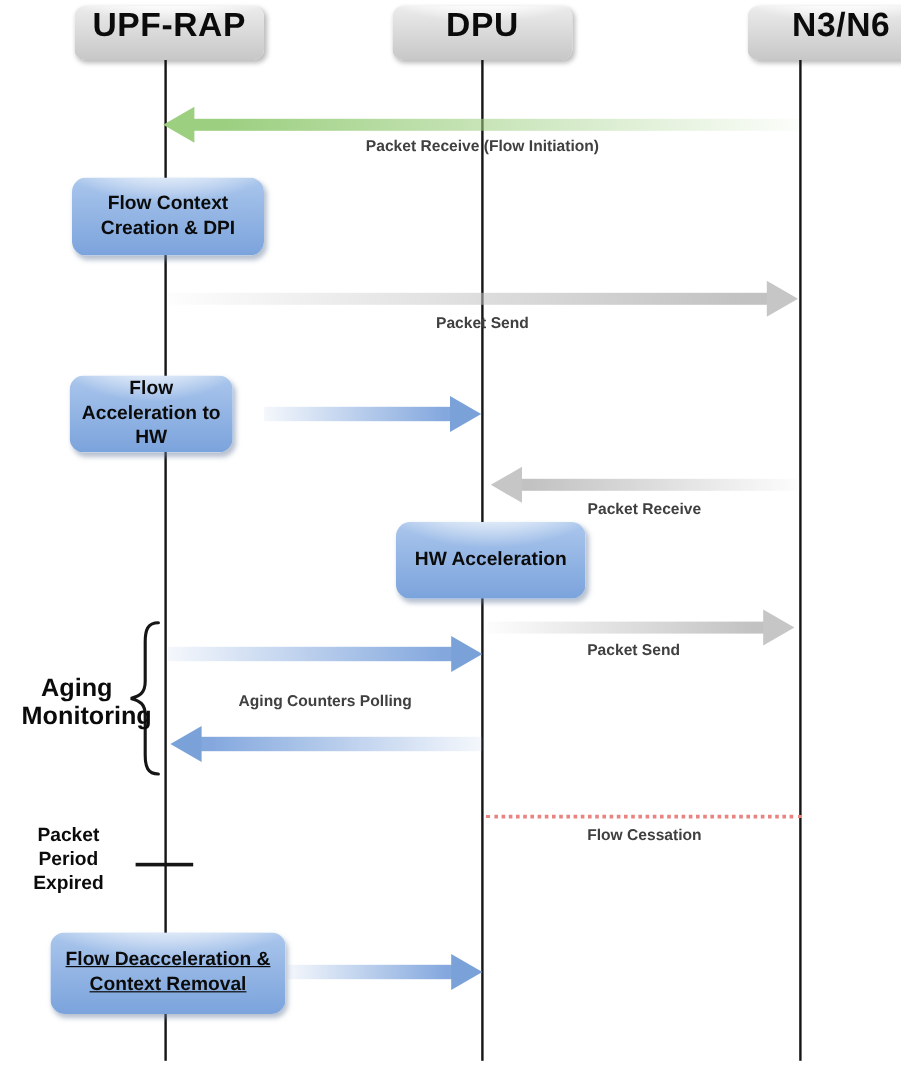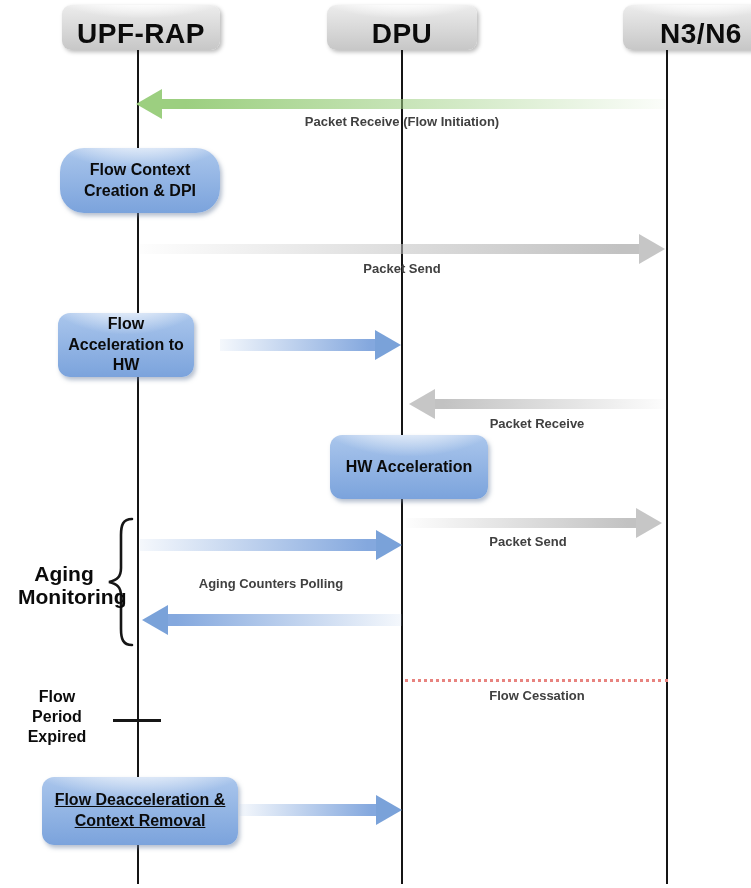--- a/index.html
+++ b/index.html
@@ -3,21 +3,21 @@
 <meta charset="utf-8">
 <style>
   html,body{margin:0;padding:0;background:#ffffff;}
   #stage{
     position:relative;width:751px;height:888px;background:#ffffff;overflow:hidden;
     font-family:"Liberation Sans","DejaVu Sans",sans-serif;color:#111;
   }
   
   .actor{
     position:absolute;top:5px;height:45px;border-radius:9px;
-    display:flex;align-items:flex-end;justify-content:center;
+    display:flex;align-items:flex-start;justify-content:center;
     font-size:28px;font-weight:600;letter-spacing:.5px;color:#0b0b0b;
     background:
       radial-gradient(ellipse 120% 170% at 50% -75%, rgba(255,255,255,.95) 42%, rgba(255,255,255,0) 62%),
       linear-gradient(#ececec,#c7c7c7);
     box-shadow:2px 2px 4px rgba(0,0,0,.28);
   }
   
   .lifeline{position:absolute;top:50px;width:2px;height:834px;background:#151515;}
   
   .activity{
@@ -83,21 +83,21 @@
   <div class="lifeline" style="left:137px;"></div>
   <div class="lifeline" style="left:401px;"></div>
   <div class="lifeline" style="left:666px;"></div>
 
   <div class="arrow green left" style="left:136px;width:529px;top:89px;">
     <div class="shaft"></div>
     <div class="head"></div>
   </div>
   <div class="msg" style="left:402px;top:114px;">Packet Receive (Flow Initiation)</div>
 
-  <div class="activity" style="left:60px;top:148px;width:160px;height:65px;border-radius:24px;">
+  <div class="activity" style="left:60px;top:148px;width:160px;height:65px;">
     <span>Flow Context Creation &amp; DPI</span>
   </div>
 
   <div class="arrow gray right" style="left:140px;width:525px;top:234px;">
     <div class="shaft"></div>
     <div class="head"></div>
   </div>
   <div class="msg" style="left:402px;top:261px;">Packet Send</div>
 
   <div class="activity" style="left:58px;top:313px;width:136px;height:64px;">
@@ -135,21 +135,21 @@
   </div>
 
   <svg id="aging-brace" width="28" height="132" viewBox="0 0 28 132">
     <path d="M26 3 C17 3 15 9 15 19 L15 52 C15 61 11 64 3 66 C11 68 15 71 15 80 L15 113 C15 123 17 129 26 129" fill="none" stroke="#161616" stroke-width="2.6" stroke-linecap="round"></path>
   </svg>
   <div class="side-note" id="aging-monitoring">Aging Monitoring</div>
 
   <div id="cessation-line"></div>
   <div class="msg" style="left:537px;top:688px;">Flow Cessation</div>
 
-  <div class="side-note" id="aging-period">Flow Period Expired</div>
+  <div class="side-note" id="aging-period">Packet Period Expired</div>
   <div id="expire-tick"></div>
 
   <div class="activity" style="left:42px;top:777px;width:196px;height:68px;text-decoration:underline;">
     <span>Flow Deacceleration &amp; Context Removal</span>
   </div>
   <div class="arrow blue right" style="left:239px;width:163px;top:795px;">
     <div class="shaft"></div>
     <div class="head"></div>
   </div>
 

